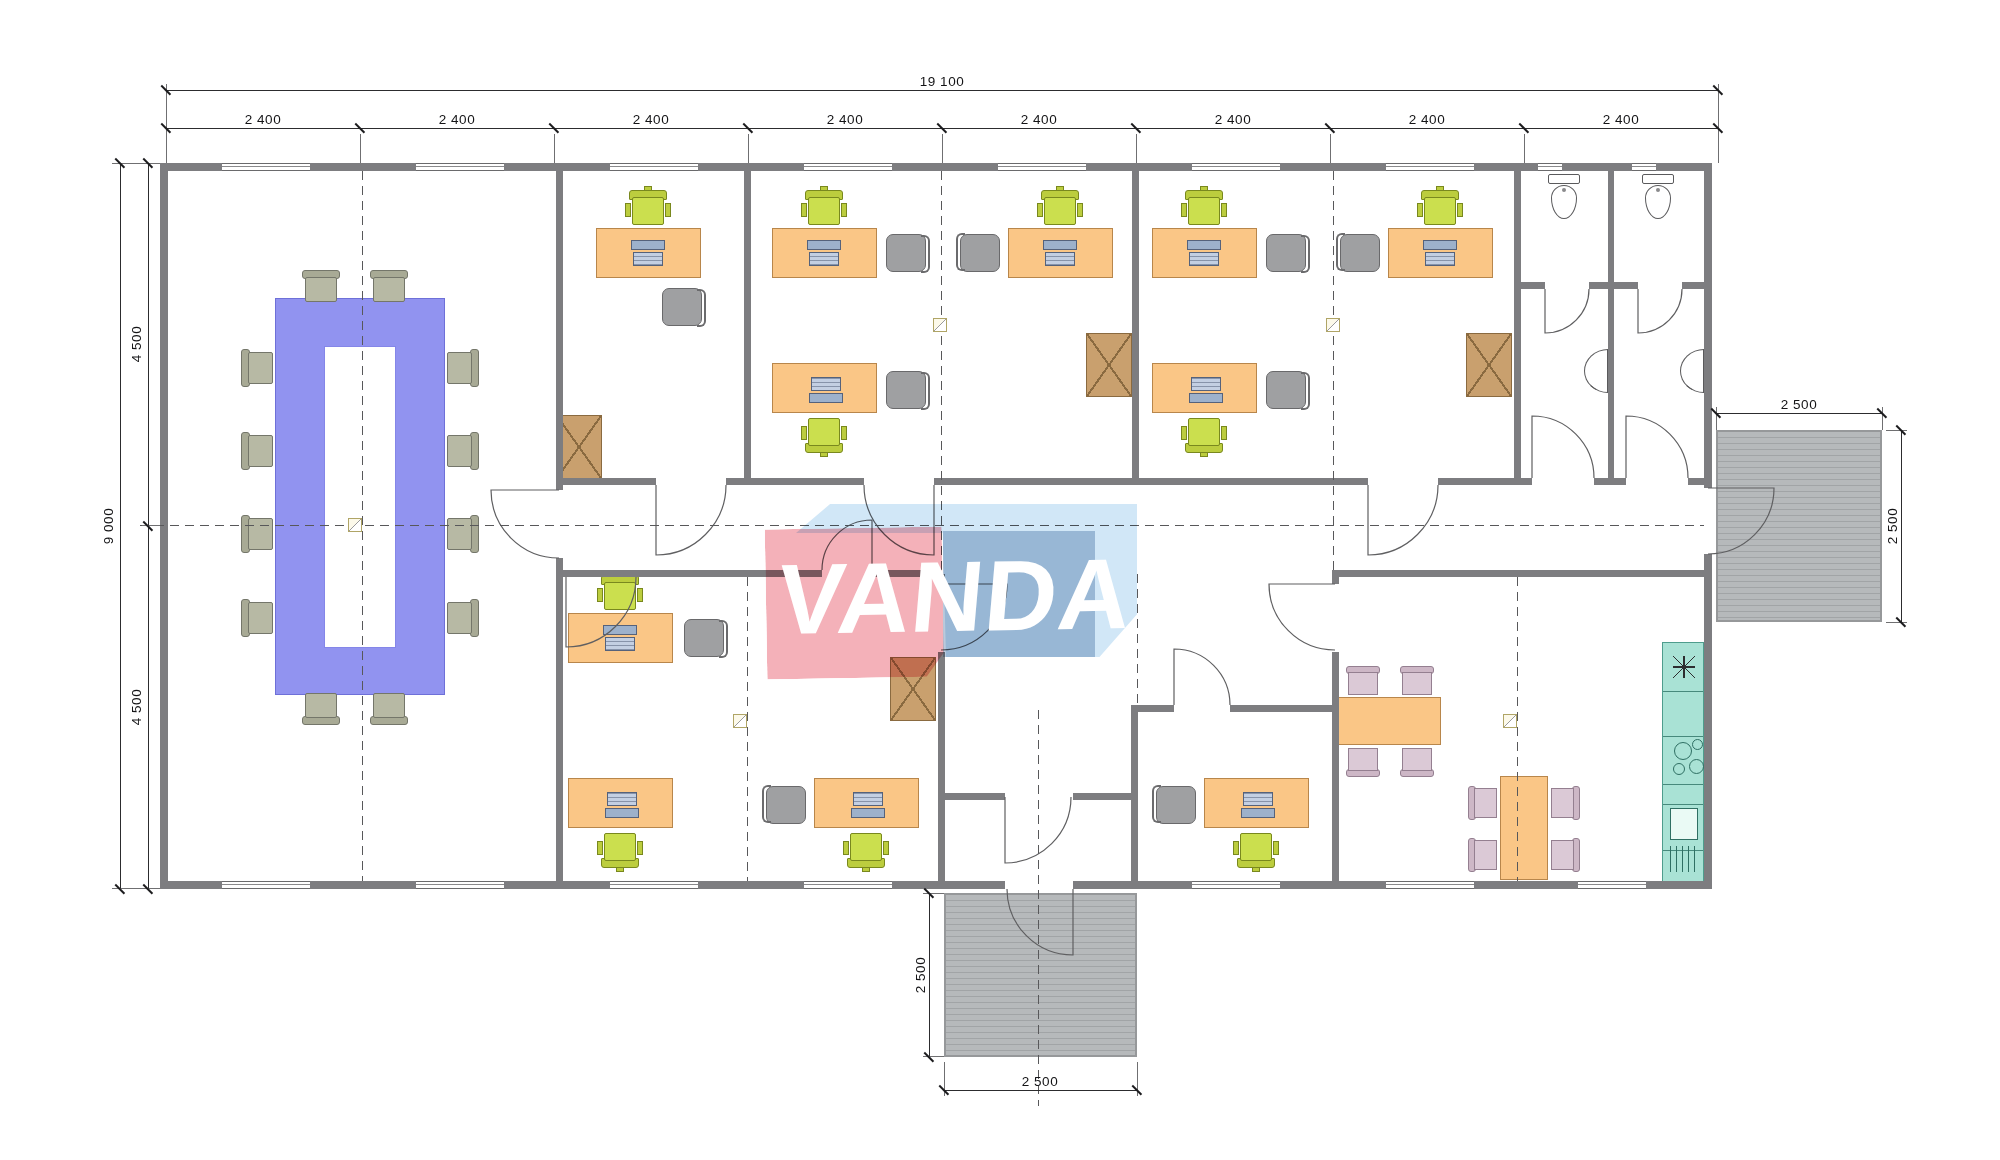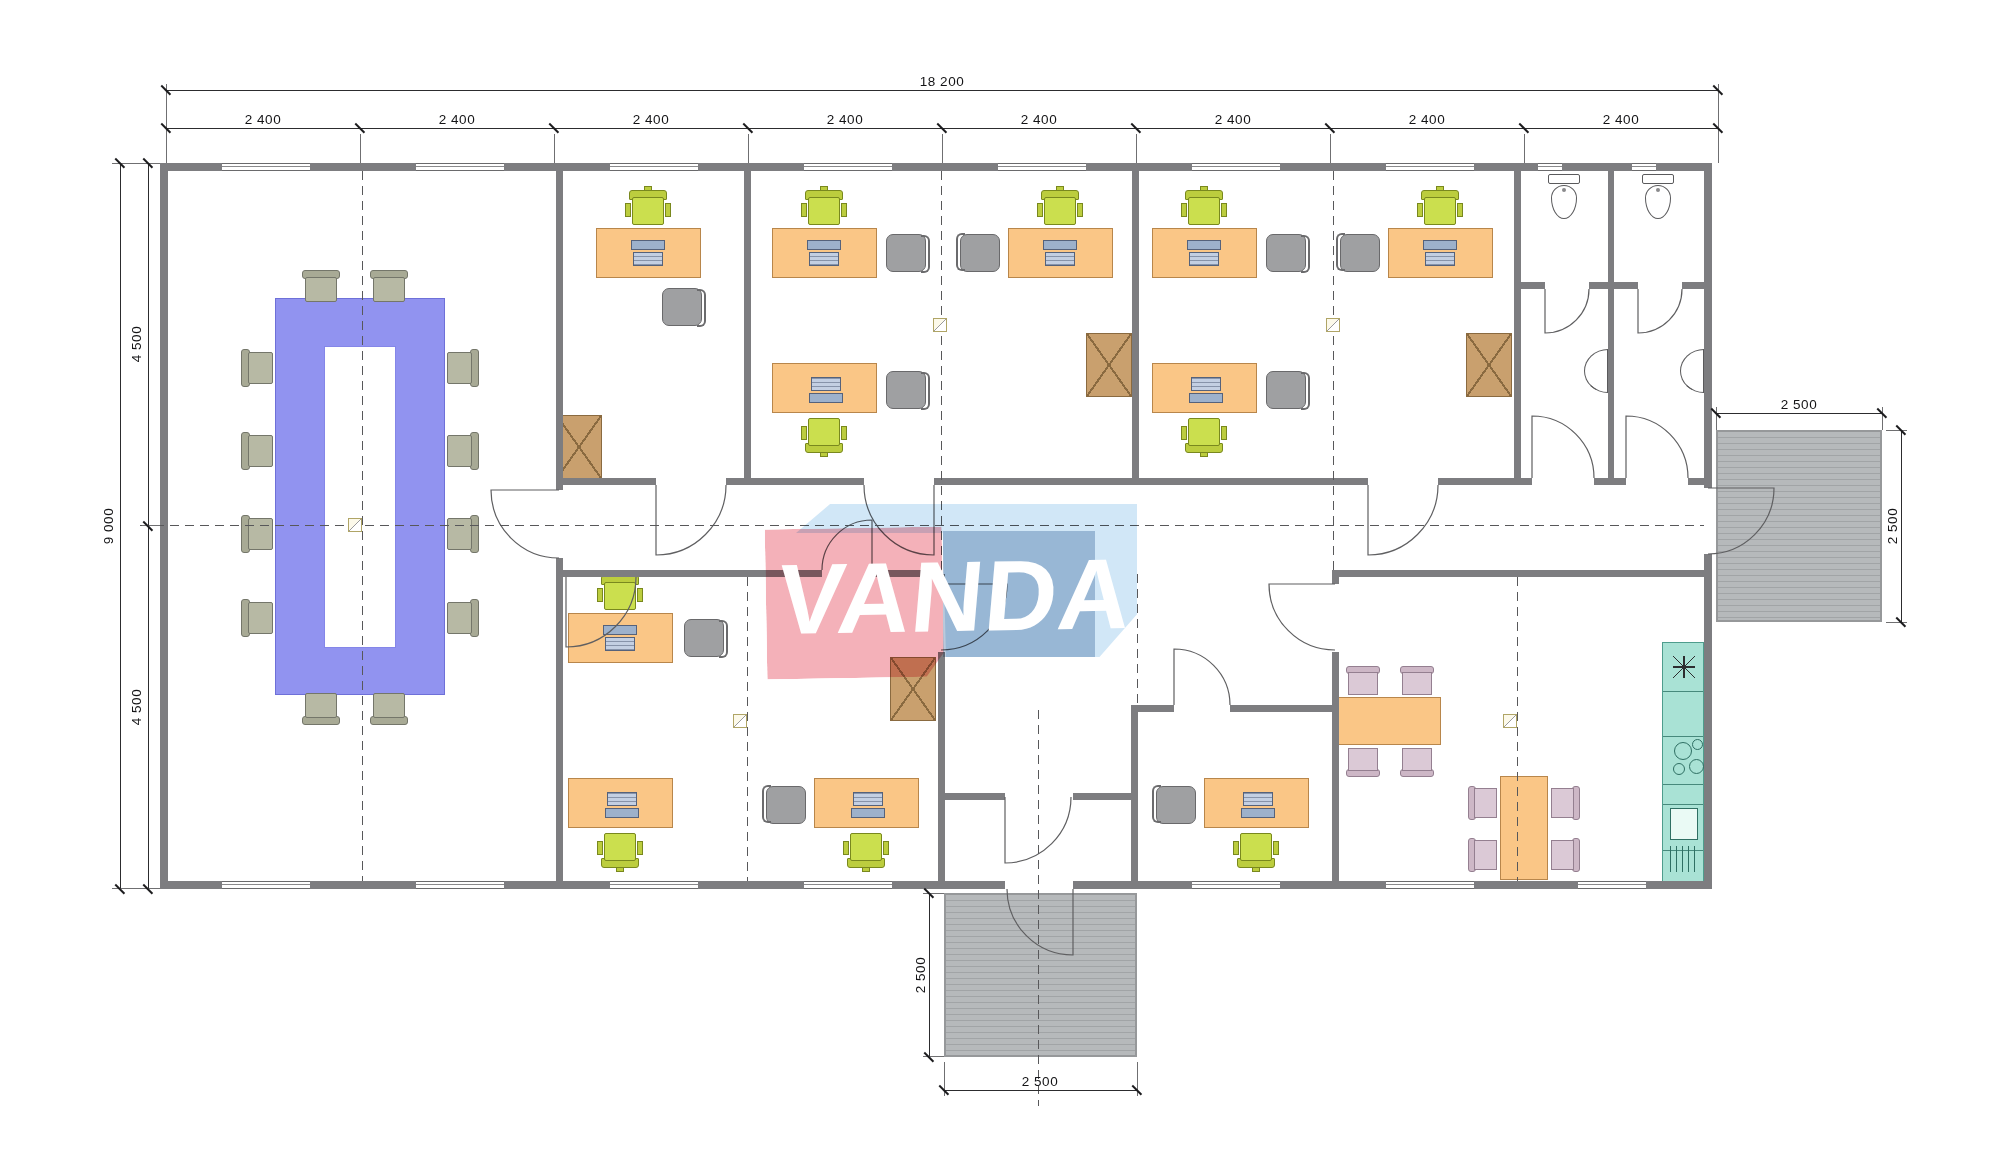--- a/index.html
+++ b/index.html
@@ -91,21 +91,21 @@
       <path d="M 1073 889 L 1073 955 A 66 66 0 0 1 1007 889" fill="none" stroke="#5f5f61" stroke-width="1.2"></path>
       <path d="M 1708 488 L 1774 488 A 66 66 0 0 1 1708 554" fill="none" stroke="#5f5f61" stroke-width="1.2"></path>
     </svg>
 
   <div class="abs wm" id="wm-sky"></div>
   <div class="abs wm" id="wm-blue"></div>
   <div class="abs wm" id="wm-red"></div>
   <div class="abs" id="wm-text">VANDA</div>
 
   <div class="dline" style="left:166px;top:90px;width:1552px;height:1px"></div>
-  <div class="lbl" style="left:942px;top:81px">18 200</div>
+  <div class="lbl" style="left:942px;top:81px">19 100</div>
   <div class="dline" style="left:166px;top:128px;width:1552px;height:1px"></div>
 
   <div class="dline" style="left:120px;top:163px;width:1px;height:726px"></div>
   <div class="lbl vert" style="left:108px;top:526px">9 000</div>
   <div class="dline" style="left:148px;top:163px;width:1px;height:726px"></div>
   <div class="lbl vert" style="left:136px;top:344px">4 500</div>
   <div class="lbl vert" style="left:136px;top:707px">4 500</div>
 
   <div class="dline" style="left:1716px;top:413px;width:166px;height:1px"></div>
   <div class="lbl" style="left:1799px;top:404px">2 500</div>

